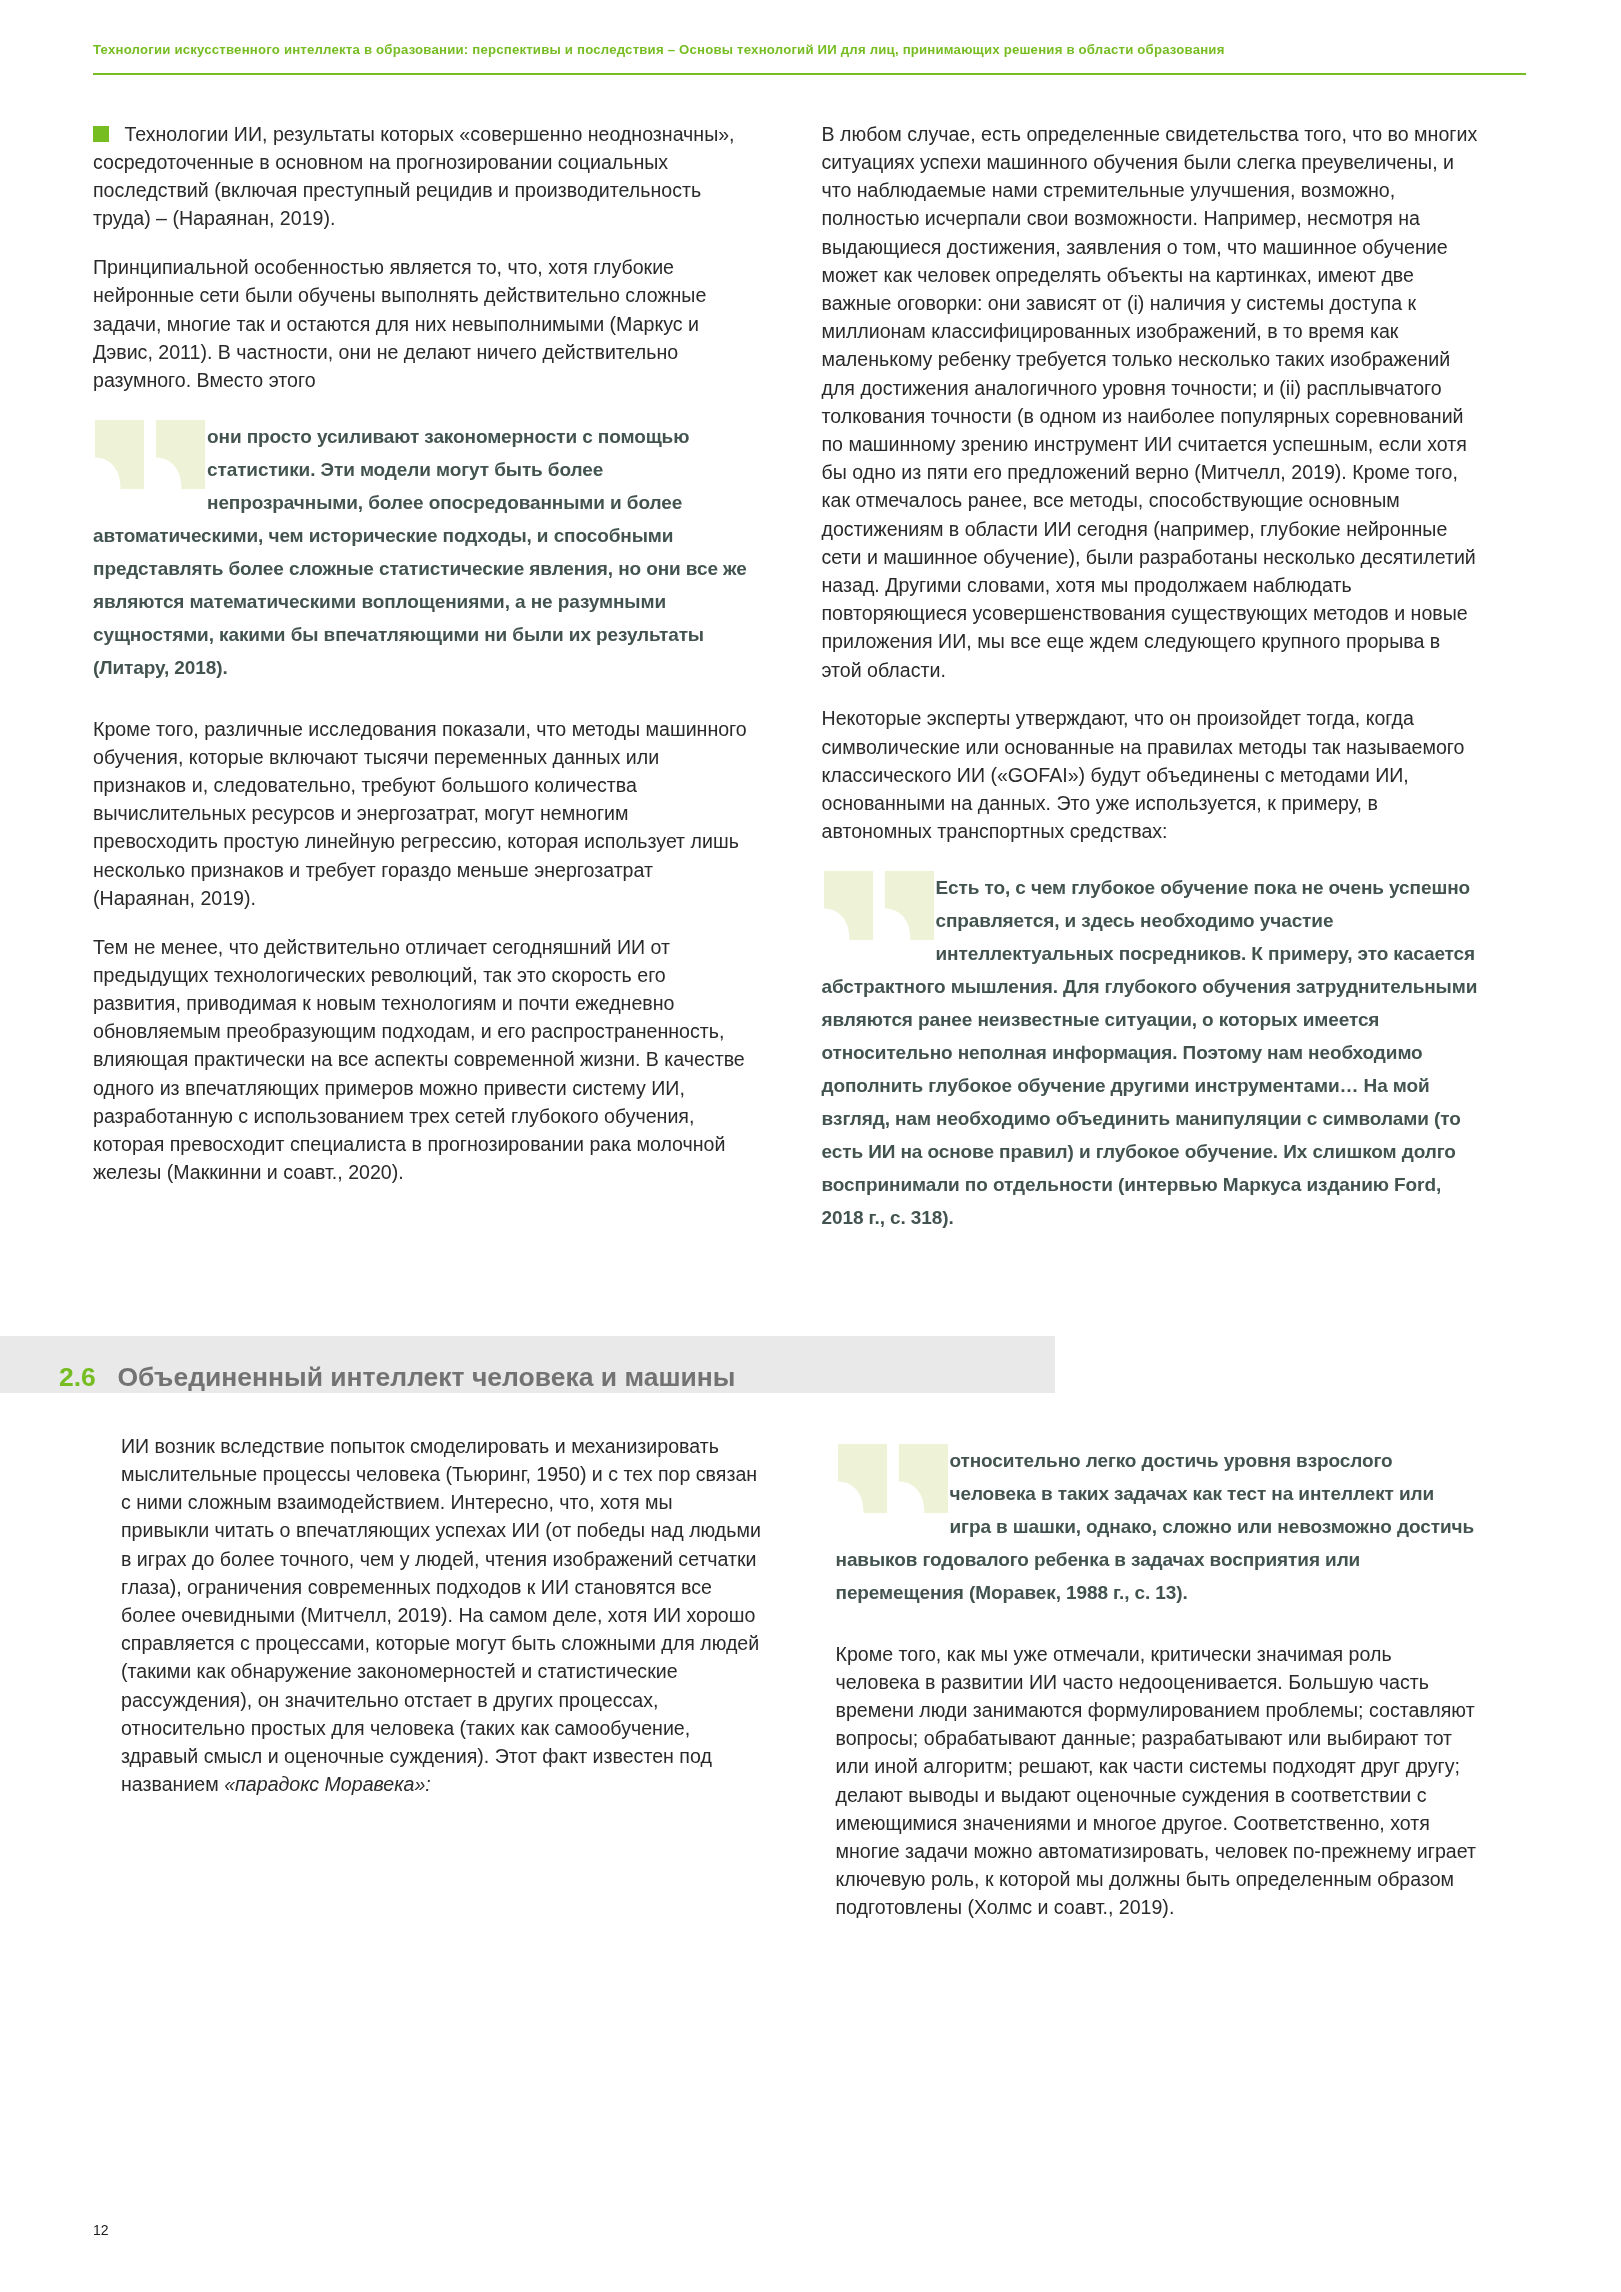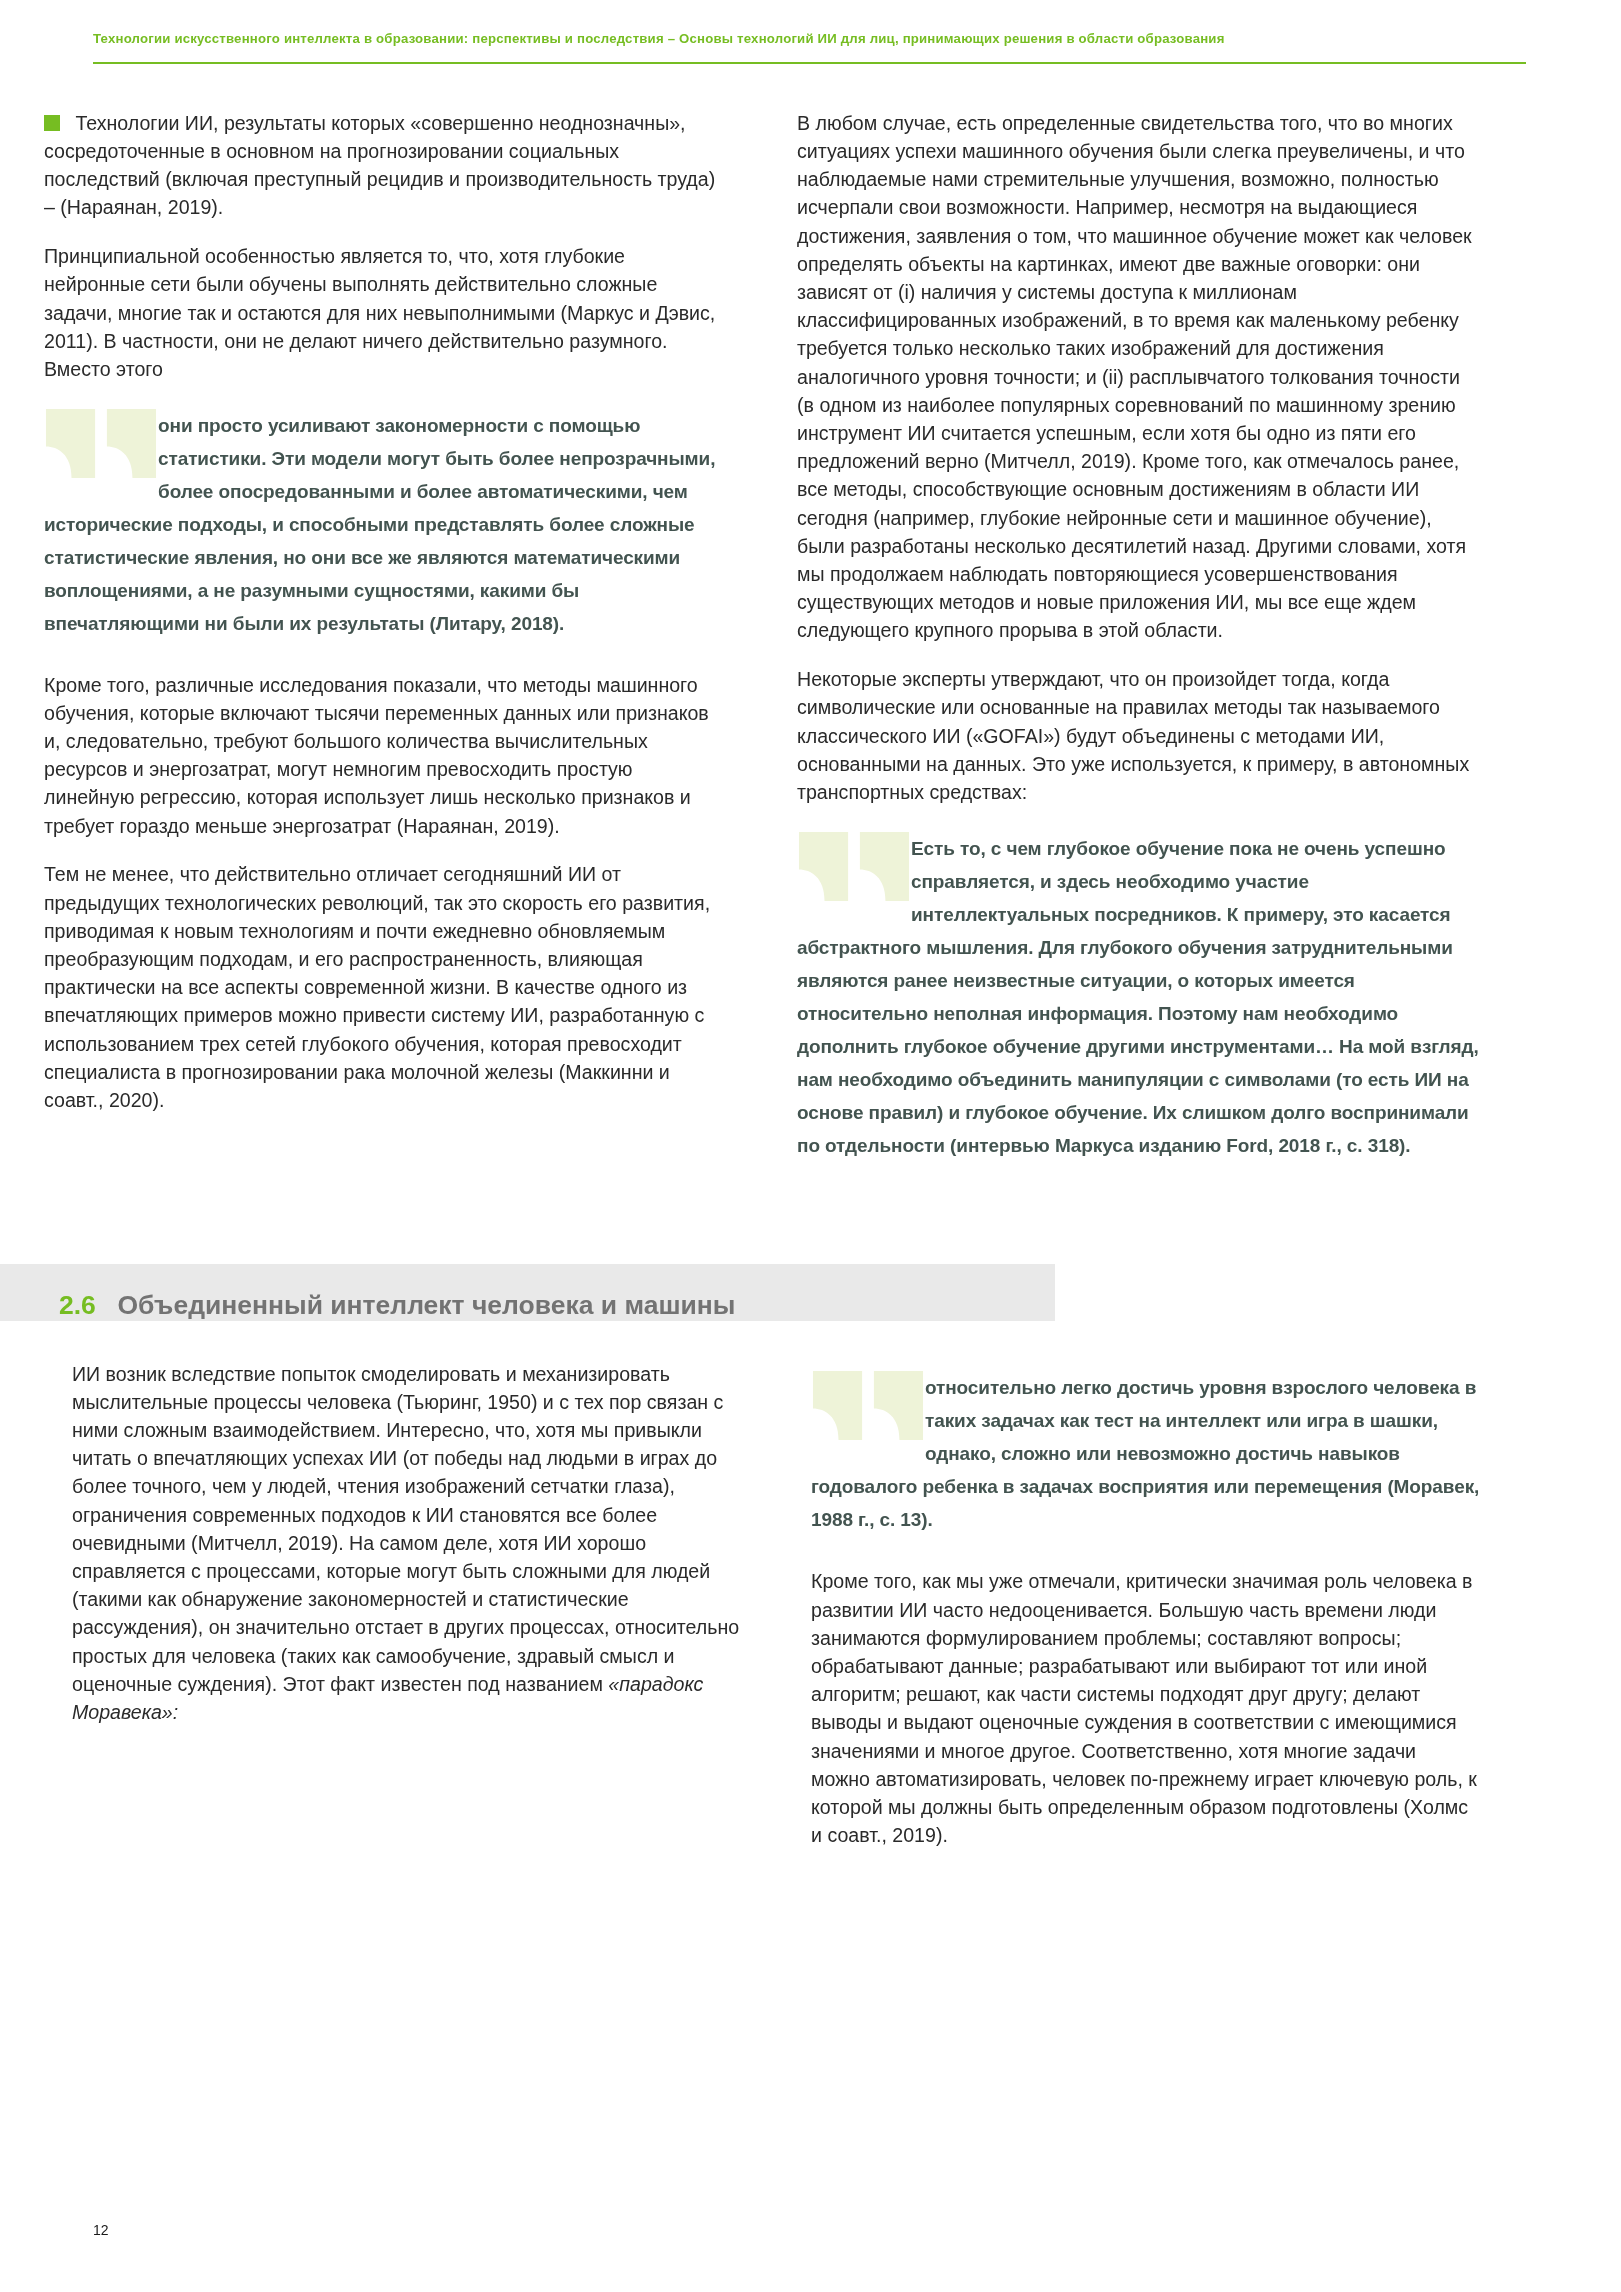--- a/index.html
+++ b/index.html
@@ -13,36 +13,36 @@
   html,body{background:#fff;}
   .page{
     position:relative;
     width:1621px;height:2293px;
     background:#fff;
     font-family:"Liberation Sans","DejaVu Sans",sans-serif;
     color:var(--text-color);
     overflow:hidden;
   }
   
-  .header{padding:31px 95px 0 93px;}
+  .header{padding:42px 95px 0 93px;}
   .header-title{
     color:var(--accent-green);
     font-size:13.2px;font-weight:bold;
     letter-spacing:0.2px;
   }
   .header-rule{
     margin-top:15.7px;height:2px;
     background:var(--accent-green);
   }
   
   .cols{
     display:grid;
     grid-template-columns:1fr 1fr;
     column-gap:70px;
-    padding:0 141px 0 44px;
+    padding:0 141px 0 93px;
   }
   .cols.top{margin-top:45px;}
   .cols.bottom{margin-top:39px;margin-left:28px;}
   .col p{
     font-size:19.6px;line-height:1.44;
     margin-bottom:20.6px;
     text-align:left;
   }
   .bullet-para{position:relative;}
   .bullet{

